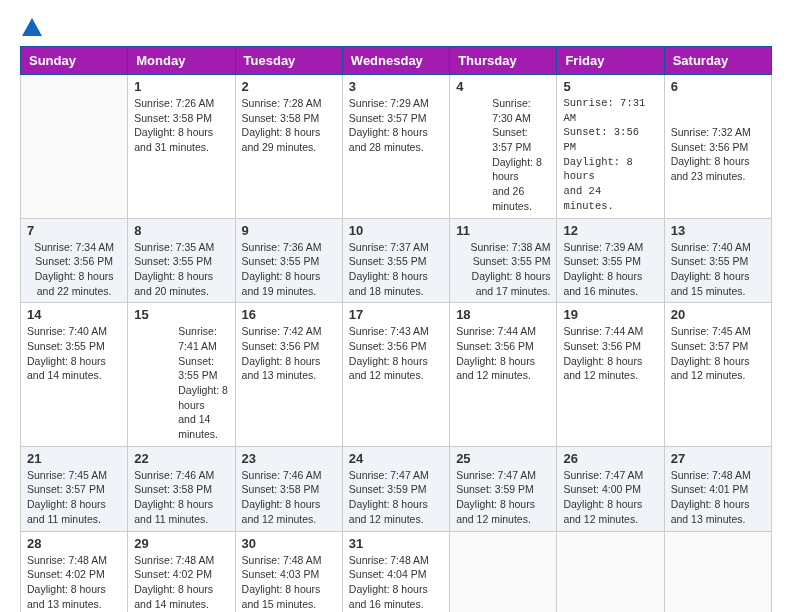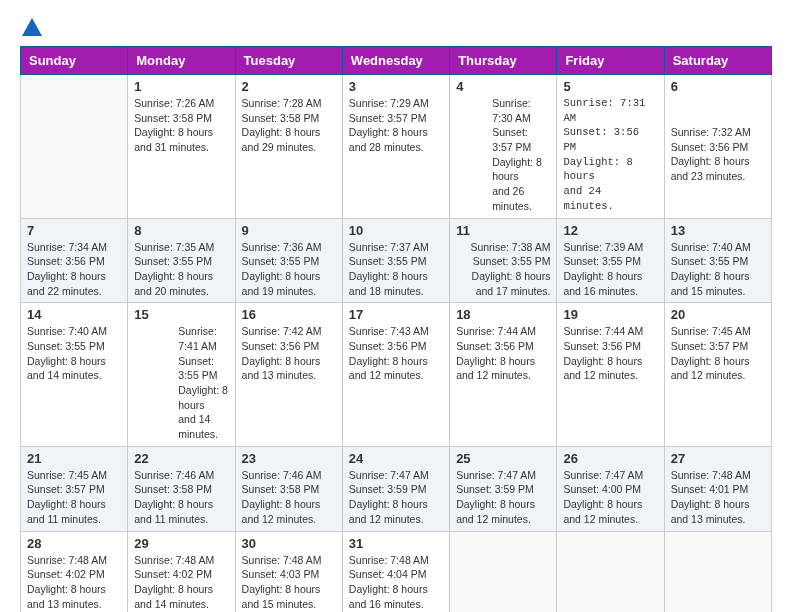--- a/index.html
+++ b/index.html
@@ -158,21 +158,21 @@
           <div class="day-num">6</div>
           <div class="day-info" style="white-space: pre-line; margin-top: 31px;">Sunrise: 7:32 AM
 Sunset: 3:56 PM
 Daylight: 8 hours
 and 23 minutes.</div>
         </td>
       </tr>
       <tr class="row-shaded">
         <td>
           <div class="day-num">7</div>
-          <div class="day-info" style="white-space: pre-line;">Sunrise: 7:34 AM
+          <div class="day-info" style="white-space: pre-line; text-align: center;">Sunrise: 7:34 AM
 Sunset: 3:56 PM
 Daylight: 8 hours
 and 22 minutes.</div>
         </td>
         <td>
           <div class="day-num">8</div>
           <div class="day-info" style="white-space: pre-line;">Sunrise: 7:35 AM
 Sunset: 3:55 PM
 Daylight: 8 hours
 and 20 minutes.</div>

